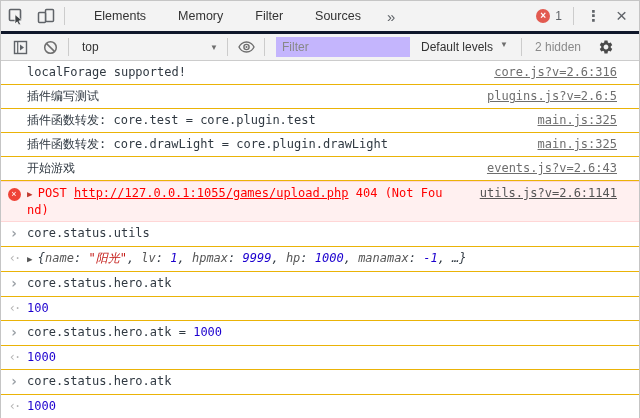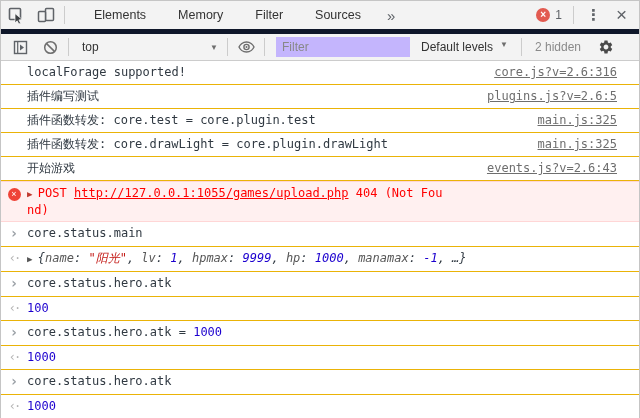--- a/index.html
+++ b/index.html
@@ -5,21 +5,21 @@
   * { margin:0; padding:0; box-sizing:border-box; }
   html,body { background:#fff; }
   .devtools {
     width:640px; height:418px; overflow:hidden; background:#fff;
     border:1px solid #c5c5c5; border-bottom:none;
     font-family:"Liberation Sans","DejaVu Sans",sans-serif;
     display:flex; flex-direction:column;
   }
   
   .tabbar {
-    height:33px; flex:none; background:#f3f3f3; border-bottom:5px solid #0f172a;
+    height:33px; flex:none; background:#f3f3f3; border-bottom:3px solid #0f172a;
     display:flex; align-items:center; color:#5f6368;
   }
   .iconbtn {
     width:30px; height:26px; display:flex; align-items:center; justify-content:center;
     flex:none; cursor:pointer;
   }
   .vdiv { width:1px; height:18px; background:#ccc; flex:none; margin:0 3px; }
   .tabs { display:flex; height:100%; margin-left:10px; }
   .tab {
     padding:0 16px; height:100%; display:flex; align-items:center;
@@ -194,24 +194,25 @@
         <a class="source">main.js:325</a>
       </div>
       <div class="row log">
         <span class="gutter"></span>
         <span class="content"><span>开始游戏</span></span>
         <a class="source">events.js?v=2.6:43</a>
       </div>
       <div class="row error">
         <span class="gutter"><span class="gicon error-icon">×</span></span>
         <span class="content"><span class="c-expand">▶ </span><span>POST </span><span class="c-link">http://127.0.0.1:1055/games/upload.php</span><span> 404 (Not Found)</span></span>
-      </div>
-      <div class="row command">
-        <span class="gutter"><span class="gicon command-icon">›</span></span>
-        <span class="content"><span>core.status.main</span></span>
+        <a class="source">utils.js?v=2.6:1141</a>
+      </div>
+      <div class="row command">
+        <span class="gutter"><span class="gicon command-icon">›</span></span>
+        <span class="content"><span>core.status.utils</span></span>
       </div>
       <div class="row result italic">
         <span class="gutter"><span class="gicon result-icon">‹·</span></span>
         <span class="content"><span class="c-expand">▶ </span><span>{</span><span class="c-key">name</span><span>: </span><span class="c-string">"阳光"</span><span>, </span><span class="c-key">lv</span><span>: </span><span class="c-number">1</span><span>, </span><span class="c-key">hpmax</span><span>: </span><span class="c-number">9999</span><span>, </span><span class="c-key">hp</span><span>: </span><span class="c-number">1000</span><span>, </span><span class="c-key">manamax</span><span>: </span><span class="c-number">-1</span><span>, …}</span></span>
       </div>
       <div class="row command">
         <span class="gutter"><span class="gicon command-icon">›</span></span>
         <span class="content"><span>core.status.hero.atk</span></span>
       </div>
       <div class="row result">

